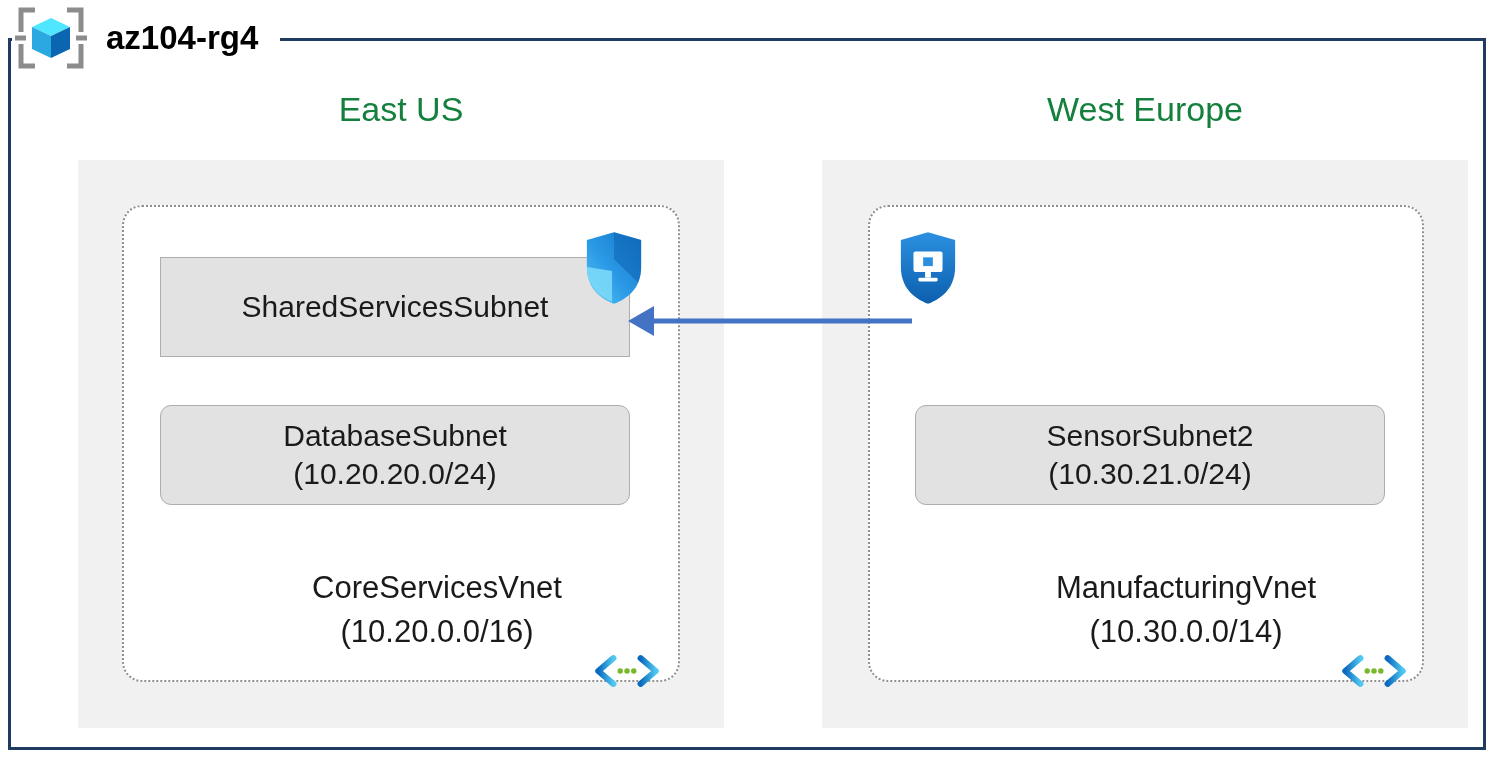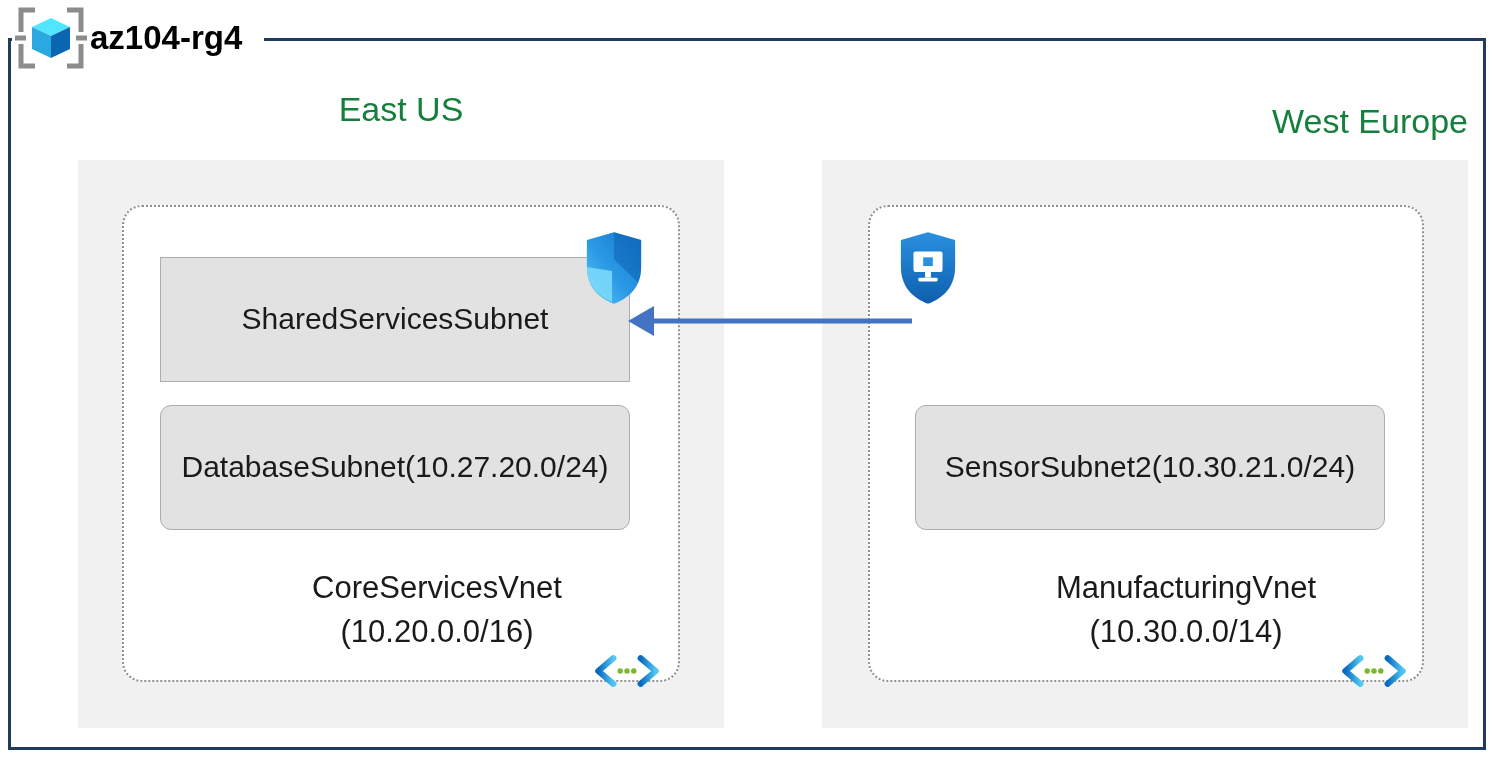--- a/index.html
+++ b/index.html
@@ -6,43 +6,43 @@
   .canvas {
     position:relative; width:1496px; height:758px; background:#ffffff;
     font-family:"Liberation Sans", sans-serif; color:#1a1a1a; overflow:hidden;
   }
   .frame {
     position:absolute; left:8px; top:38px; width:1478px; height:712px;
     border:3px solid #1f3c60; box-sizing:border-box;
   }
   .header {
     position:absolute; left:12px; top:6px; display:flex; align-items:center;
-    background:#ffffff; padding:0 22px 0 0; z-index:5;text-align:center;
+    gap:16px; background:#ffffff; padding:0 22px 0 0; z-index:5;text-align:center;
   }
   .rg-title { font-size:33px; font-weight:700; color:#000; }
   .region-label {
     position:absolute; text-align:center; font-size:34px; color:#15803d; z-index:2;
   }
   .region-label.east { left:78px; top:90px; width:646px; }
-  .region-label.west { left:822px; top:102px; width:646px;text-align:right; }
+  .region-label.west { left:822px; top:90px; width:646px; }
   .region-box {
     position:absolute; top:160px; width:646px; height:568px; background:#f1f1f1;
   }
   .region-box.east { left:78px; }
   .region-box.west { left:822px; }
   .vnet-box {
     position:absolute; top:205px; height:477px; background:#ffffff;
     border:2px dotted #8f8f8f; border-radius:20px; box-sizing:border-box;
   }
   .vnet-box.east { left:122px; width:558px; }
   .vnet-box.west { left:868px; width:556px; }
   .subnet-box {
-    position:absolute; width:470px; height:125px; background:#e2e2e2;
+    position:absolute; width:470px; height:100px; background:#e2e2e2;
     border:1px solid #adadad; box-sizing:border-box;
-    display:flex; flex-direction:row; align-items:center; justify-content:center;
+    display:flex; flex-direction:column; align-items:center; justify-content:center;
     font-size:30px; line-height:1.28; text-align:center; z-index:2;
   }
   .subnet-box.east { left:160px; }
   .subnet-box.west { left:915px; }
   .subnet-box.row1 { top:257px; }
   .subnet-box.row2 { top:405px;border-radius:11px; }
   .vnet-label {
     position:absolute; top:566px; text-align:center; font-size:31px;
     line-height:1.42; z-index:2;margin-left:36px;
   }
@@ -88,21 +88,21 @@
   <div class="region-box west"></div>
 
   <div class="vnet-box east"></div>
   <div class="vnet-box west"></div>
 
   <div class="subnet-box east row1">
     <div>SharedServicesSubnet</div>
   </div>
   <div class="subnet-box east row2">
     <div>DatabaseSubnet</div>
-    <div>(10.27.20.0/24)</div>
+    <div>(10.20.20.0/24)</div>
   </div>
 
   <div class="subnet-box west row2">
     <div>SensorSubnet2</div>
     <div>(10.30.21.0/24)</div>
   </div>
 
   <div class="vnet-label east">
     <div>CoreServicesVnet</div>
     <div>(10.20.0.0/16)</div>

